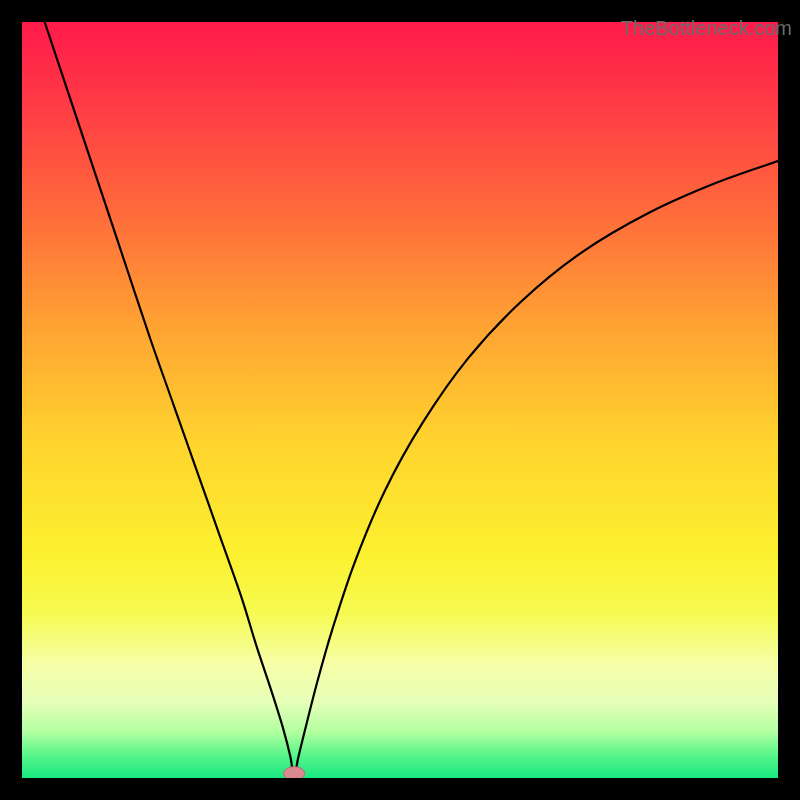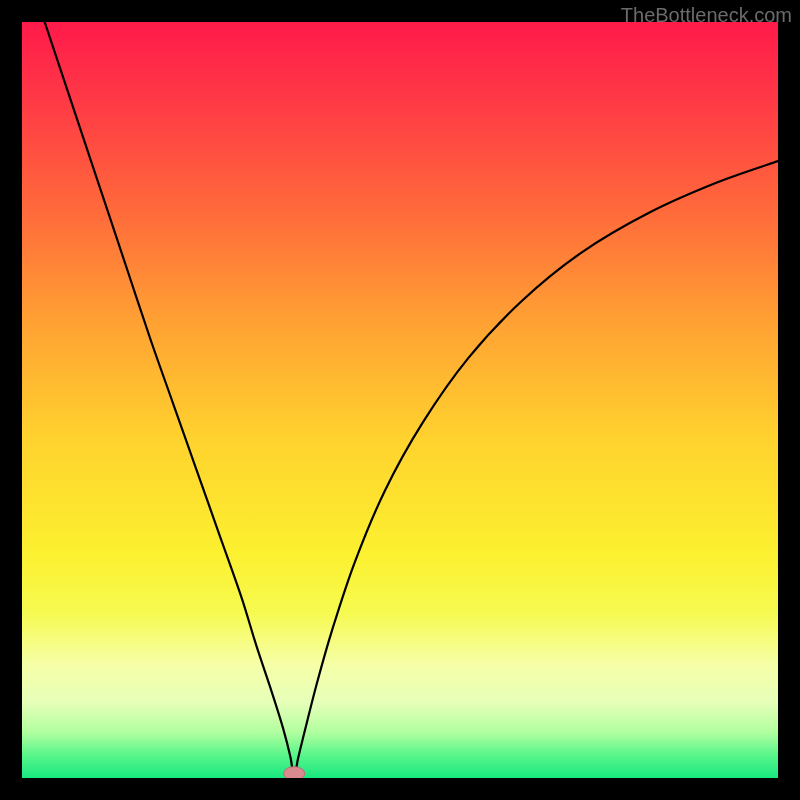--- a/index.html
+++ b/index.html
@@ -22,21 +22,21 @@
   }
   .plot {
     position: absolute;
     left: 22px;
     top: 22px;
     width: 756px;
     height: 756px;
   }
   .watermark {
     position: absolute;
-    top: 4px;
+    top: 17px;
     right: 8px;
     color: #6b6b6b;
     font-size: 20px;
     font-weight: 500;
     letter-spacing: 0px;
     user-select: none;
   }
 </style>
 </head>
 <body>

